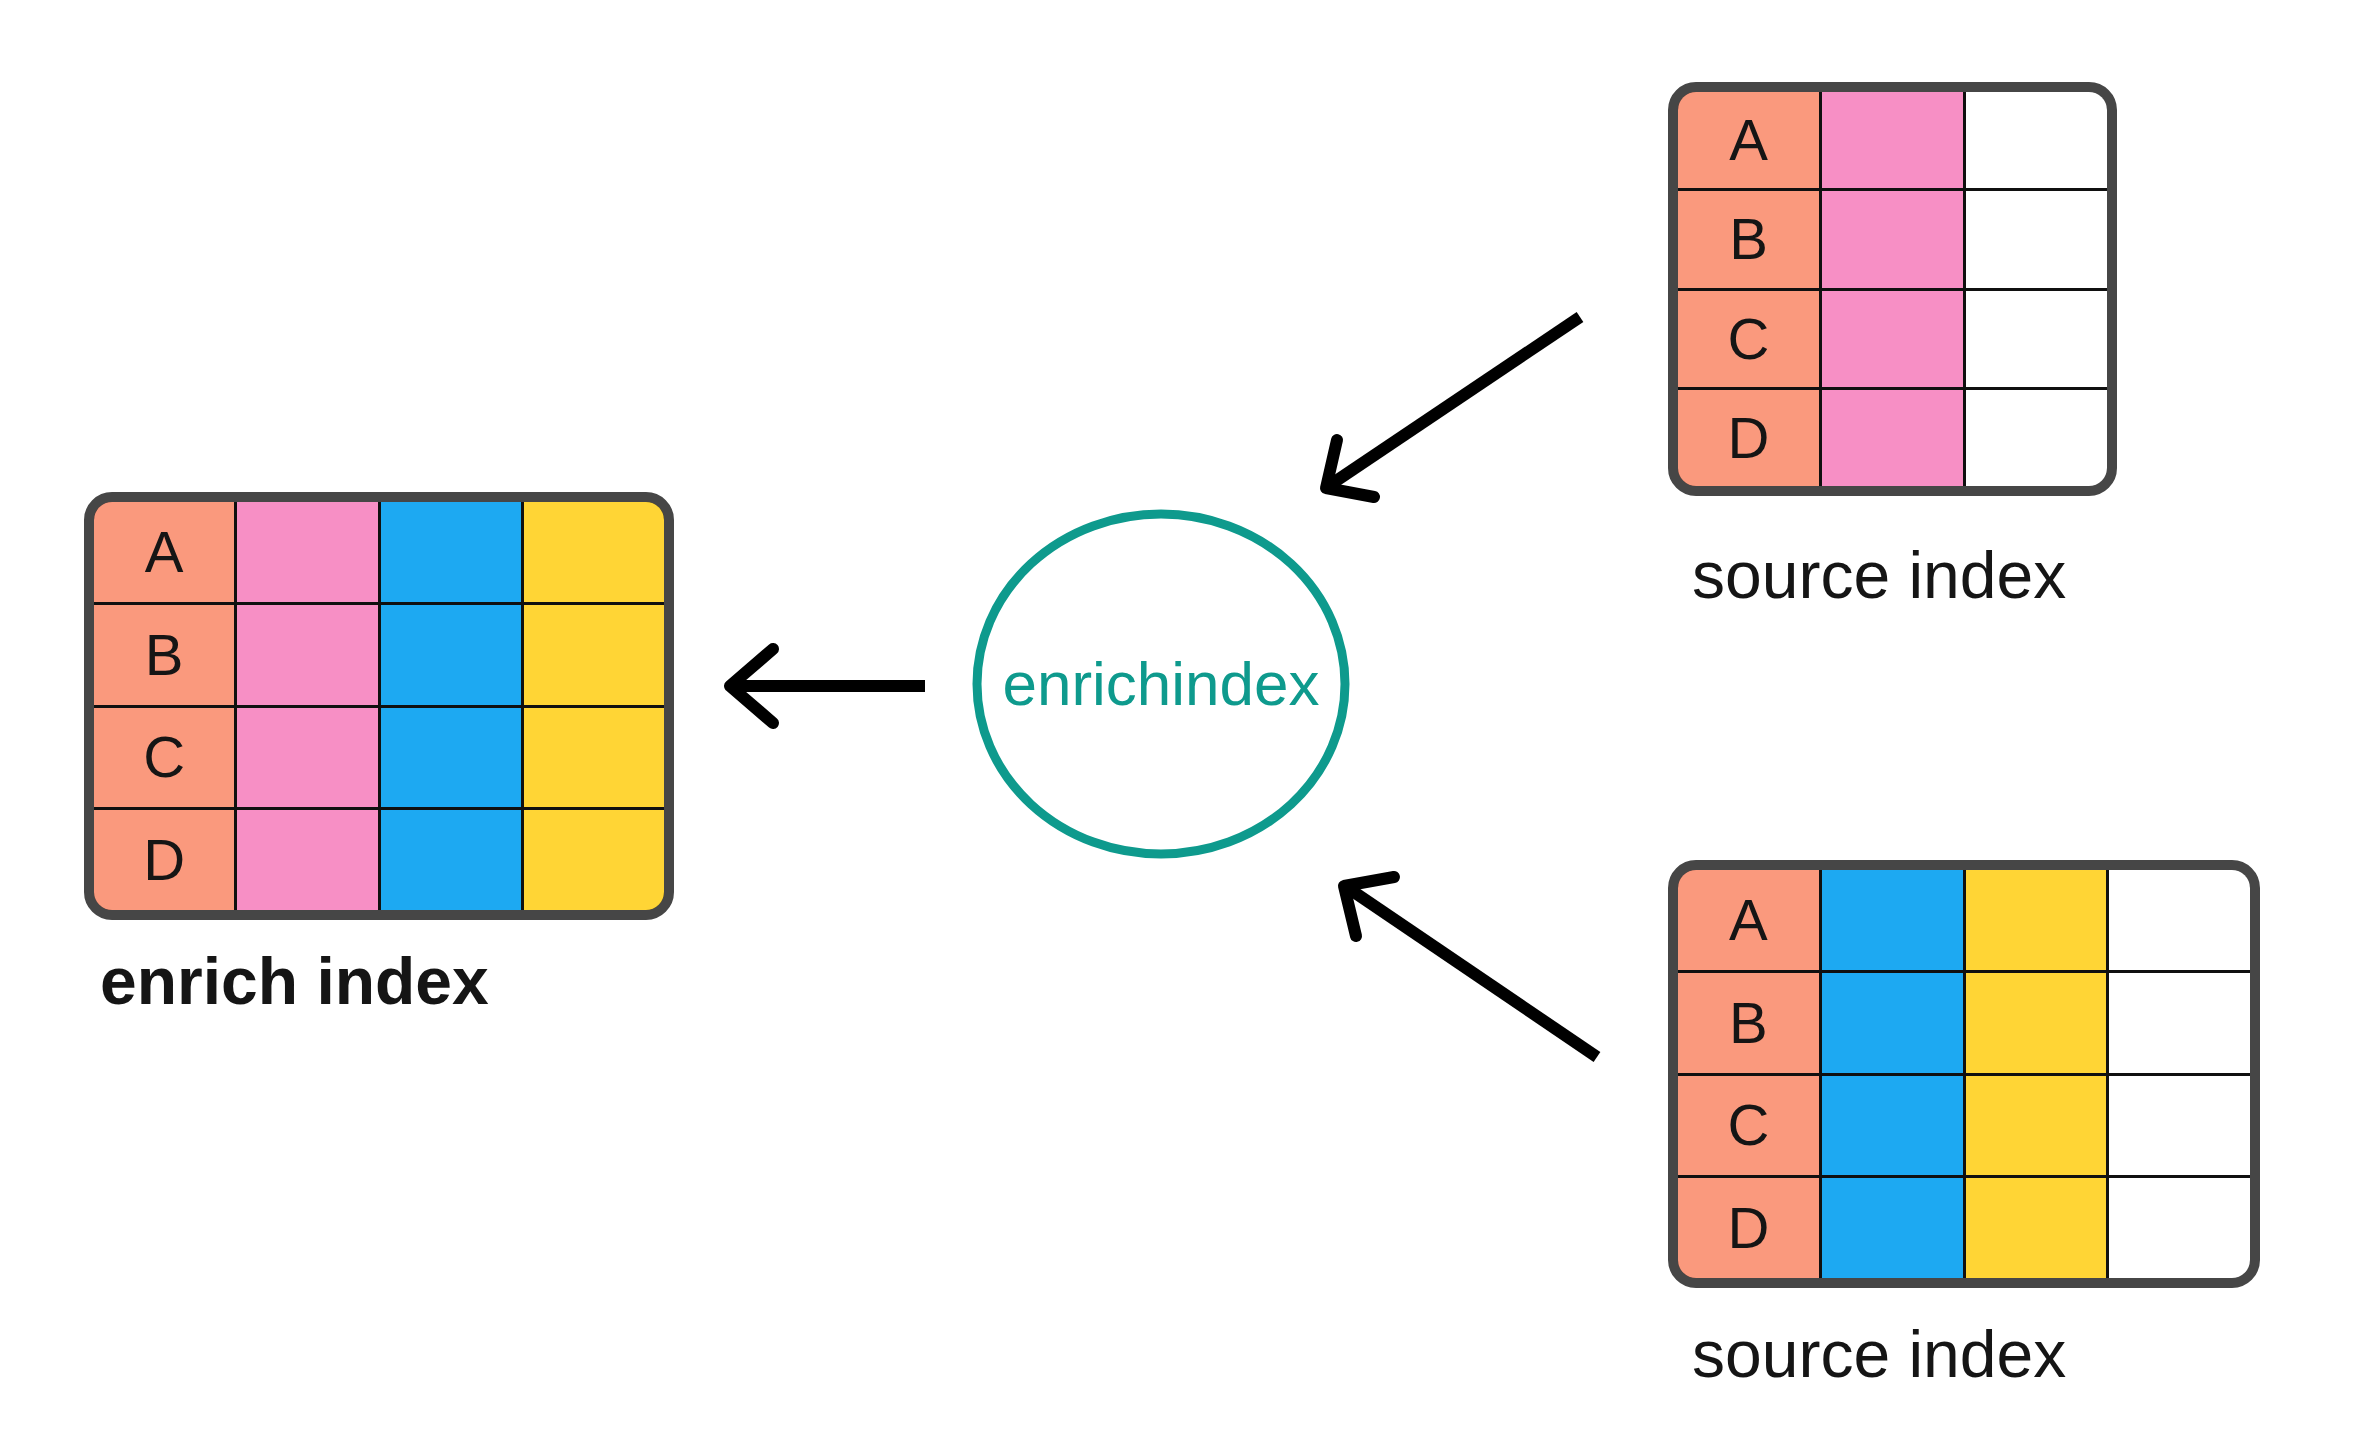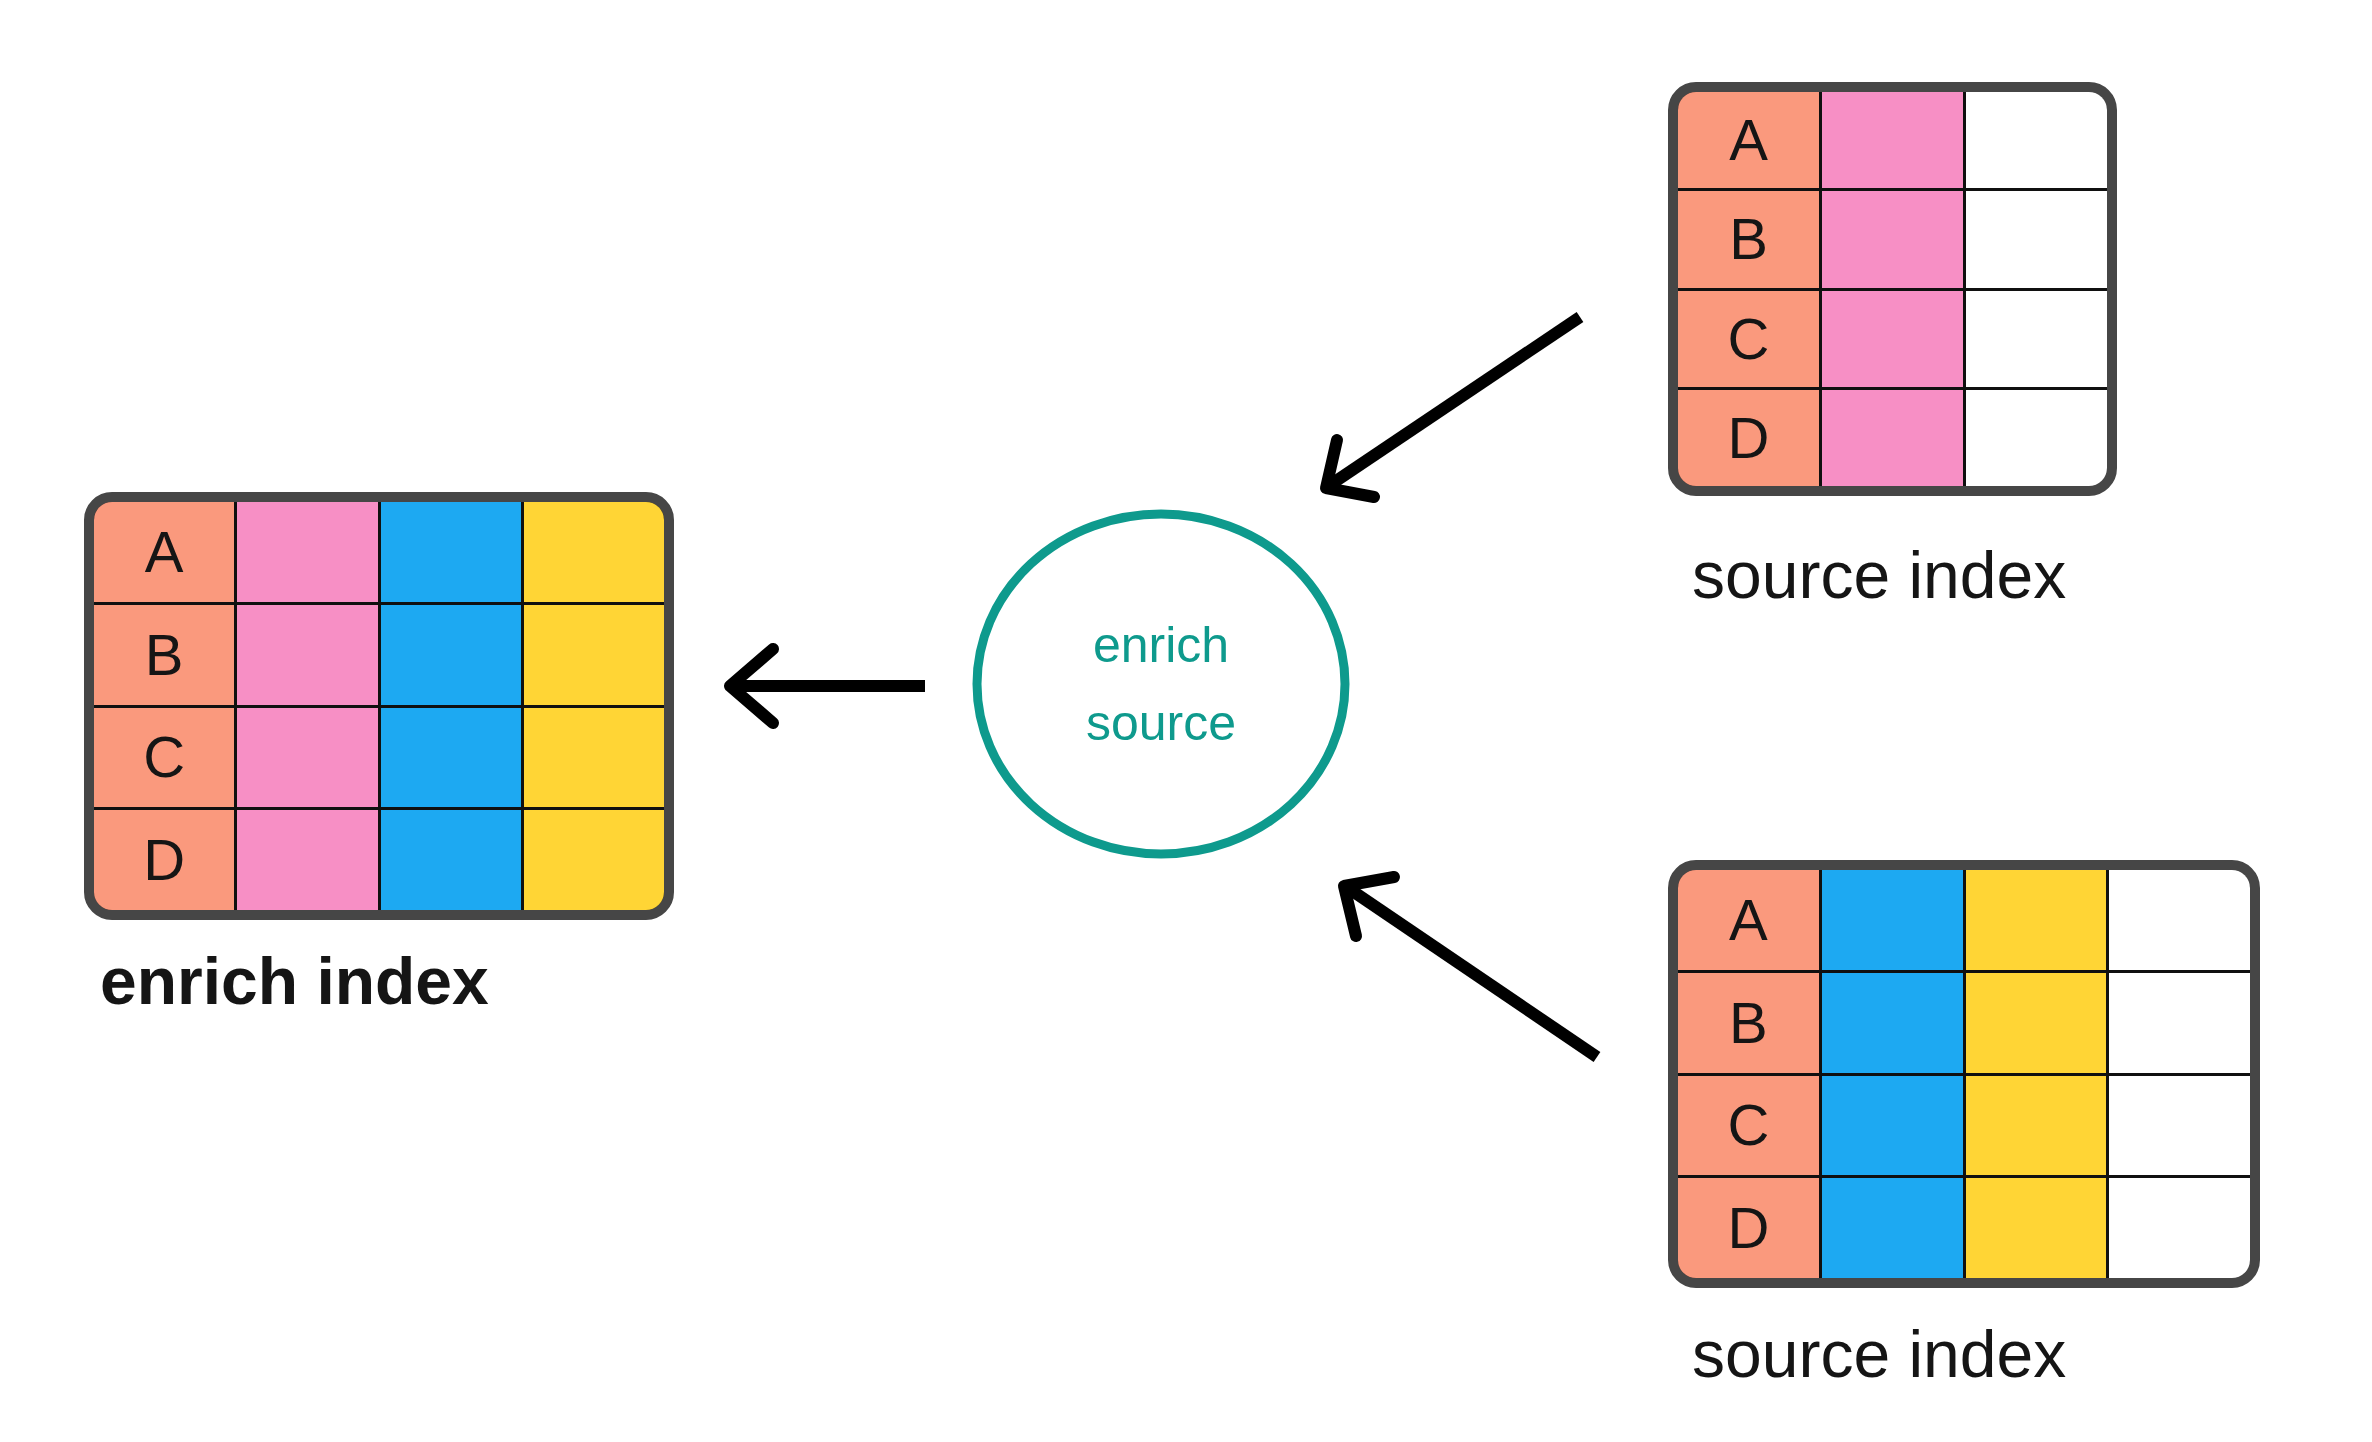--- a/index.html
+++ b/index.html
@@ -38,22 +38,22 @@
     font-size:66px;line-height:1;color:var(--text);
     white-space:nowrap;
   }
   .l-enrich{left:100px;top:948px;font-weight:bold;}
   .l-src-top{left:1692px;top:542px;}
   .l-src-bot{left:1692px;top:1321px;}
 
   
   .policy-text{
     position:absolute;left:977px;top:514px;width:368px;height:340px;
-    display:flex;flex-direction:column;align-items:center;justify-content:center;
-    color:var(--teal);font-size:50px;line-height:78px;text-align:center;
+    display:flex;flex-direction:row;align-items:center;justify-content:center;
+    color:var(--teal);font-size:62px;line-height:78px;text-align:center;
   }
 
   
   .arrow .shaft{stroke:var(--arrow);stroke-width:12;fill:none;stroke-linecap:butt;}
   .arrow .barb{stroke:var(--arrow);stroke-width:12;fill:none;stroke-linecap:round;stroke-linejoin:round;}
   .policy-ellipse{fill:#ffffff;stroke:var(--teal);stroke-width:9;}
 </style>
 </head>
 <body>
 
@@ -74,21 +74,21 @@
     <g class="arrow">
       <path class="shaft" d="M925 686 L736 686"></path>
       <path class="barb" d="M773 649 L730 686 L773 723"></path>
     </g>
 
     <ellipse class="policy-ellipse" cx="1161" cy="684" rx="184" ry="170"></ellipse>
   </svg>
 
   <div class="policy-text">
     <div>enrich</div>
-    <div>source</div>
+    <div>index</div>
   </div>
 
   <div class="dtable t-enrich">
     <div class="cell letter" style="background: rgb(250, 153, 125);">A</div>
     <div class="cell" style="background: rgb(247, 143, 197);"></div>
     <div class="cell" style="background: rgb(29, 169, 242);"></div>
     <div class="cell" style="background: rgb(255, 213, 53);"></div>
 
     <div class="cell letter" style="background: rgb(250, 153, 125);">B</div>
     <div class="cell" style="background: rgb(247, 143, 197);"></div>

